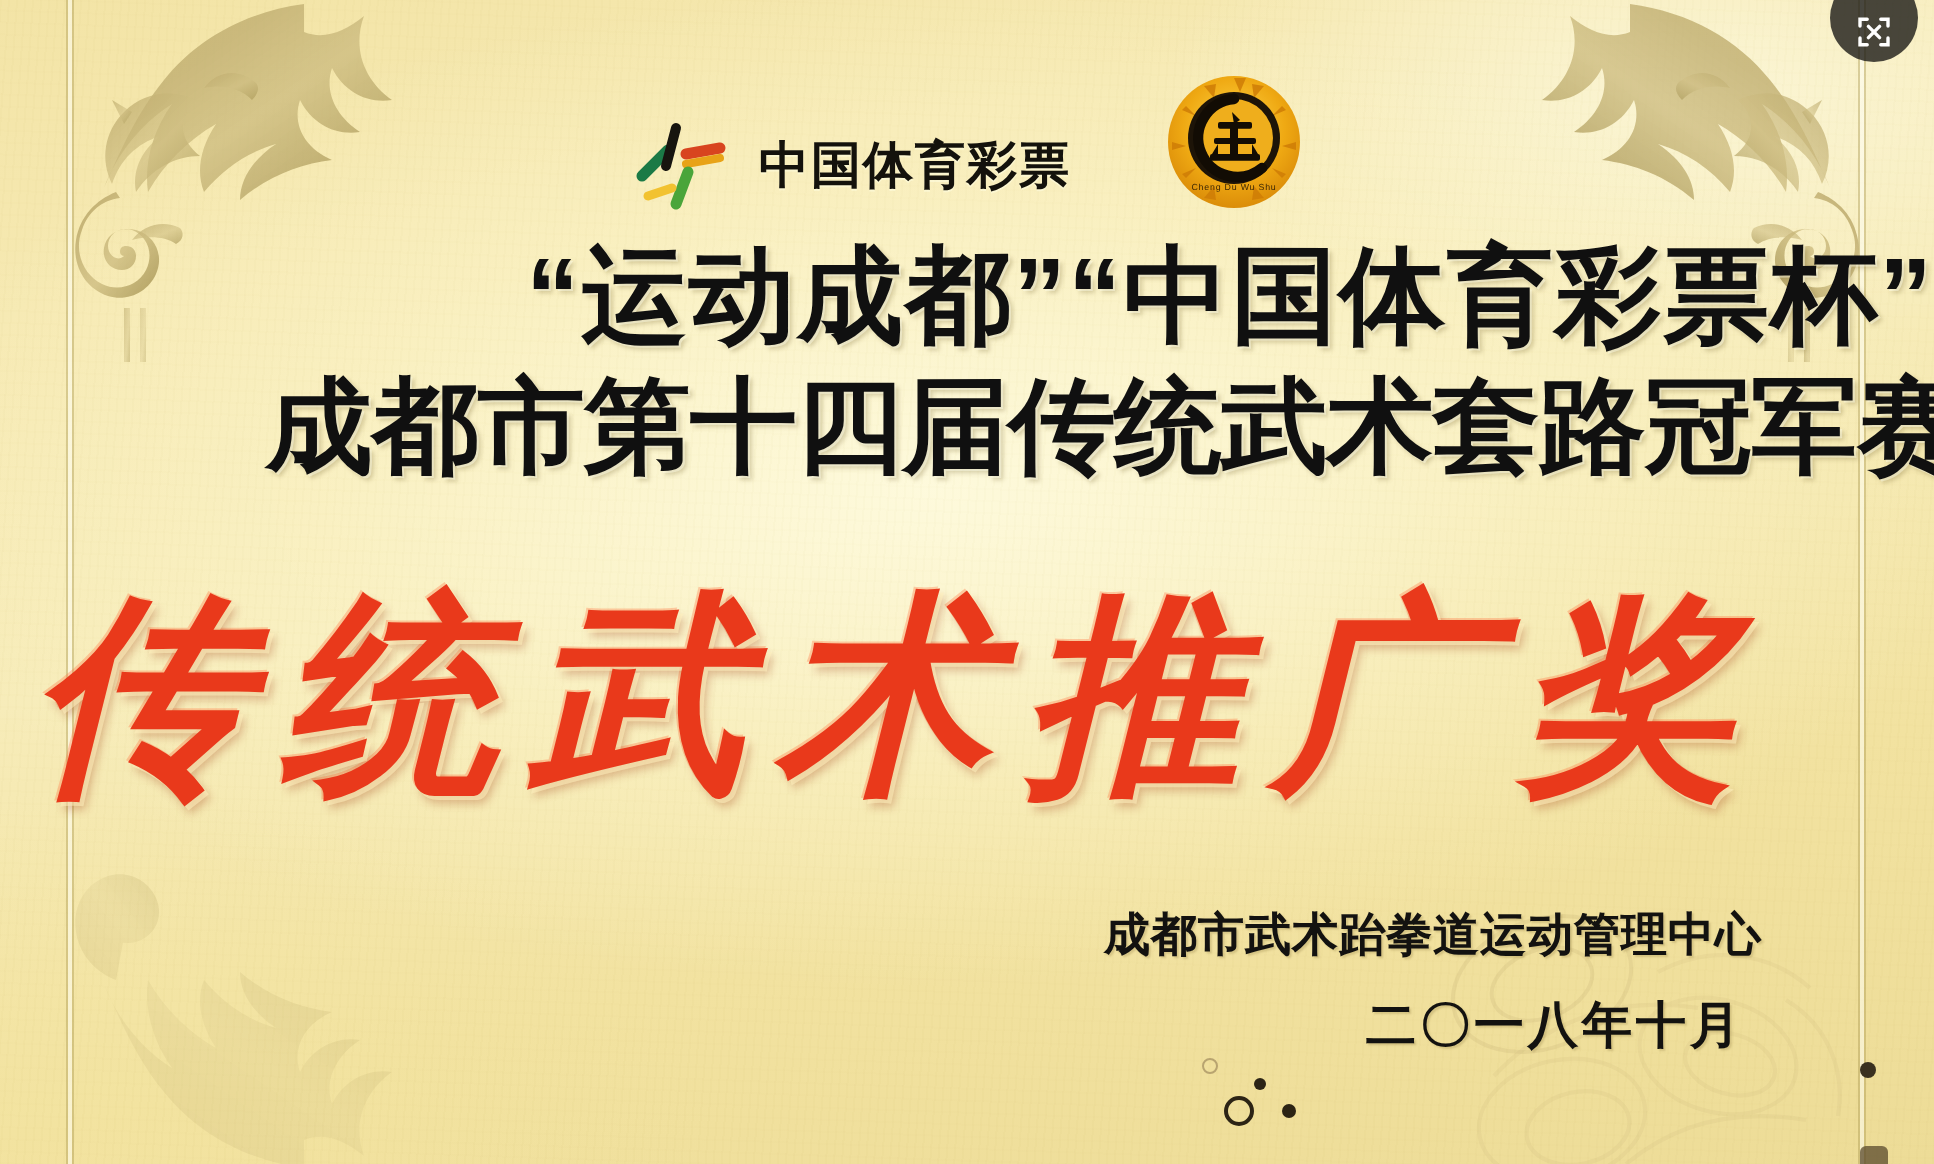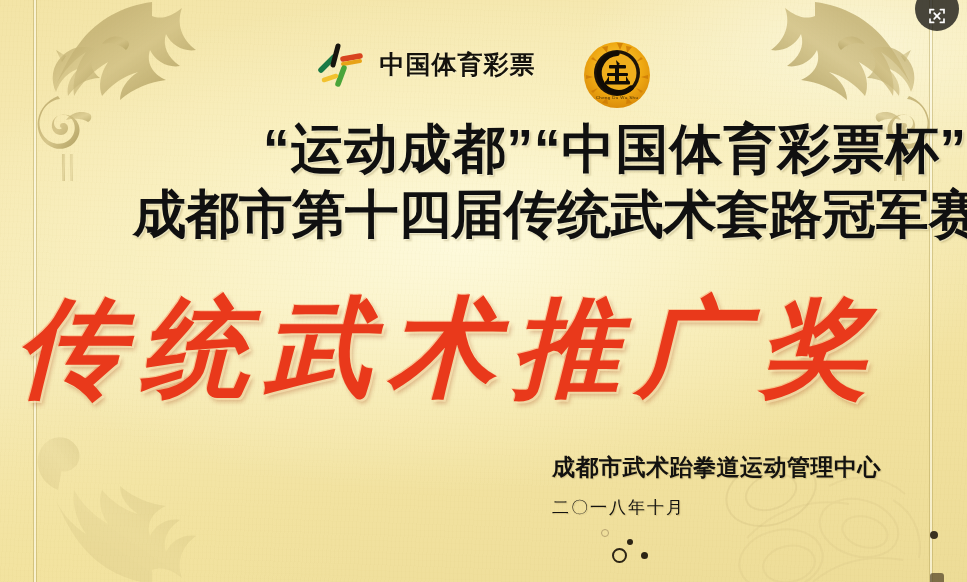--- a/index.html
+++ b/index.html
@@ -73,21 +73,21 @@
   }
 
   
   #logo-row {
     position: absolute;
     top: 40px;
     left: 0;
     right: 0;
     height: 66px;
     display: flex;
-    align-items: flex-start;
+    align-items: flex-end;
     justify-content: center;
     gap: 46px;
   }
   #lottery-logo {
     display: flex;
     align-items: center;
     gap: 12px;
   }
   #lottery-mark { width: 52px; height: 48px; flex: none; }
   #lottery-word {
@@ -147,35 +147,35 @@
        2px 2px 0 rgba(255,240,190,0.55),
        3px 4px 4px rgba(160,60,20,0.30),
       -1px -1px 0 rgba(255,120,70,0.35);
   }
 
   
   #signature {
     position: absolute;
     right: 95px;
     top: 452px;
-    text-align: left;
+    text-align: right;
     width: 320px;
   }
   #issuer {
     font-size: 23px;
     font-weight: 700;
     color: #131210;
     letter-spacing: 0.5px;
     white-space: nowrap;
     text-shadow: 1px 1px 1px rgba(150,130,70,0.30);
   }
   #issue-date {
     margin-top: 13px;
-    font-size: 17px;
-    font-weight: 400;
+    font-size: 25px;
+    font-weight: 700;
     color: #131210;
     letter-spacing: 2px;
     white-space: nowrap;
     text-shadow: 1px 1px 1px rgba(150,130,70,0.30);
   }
 
   
   .speck { position: absolute; pointer-events: none; }
 
   

